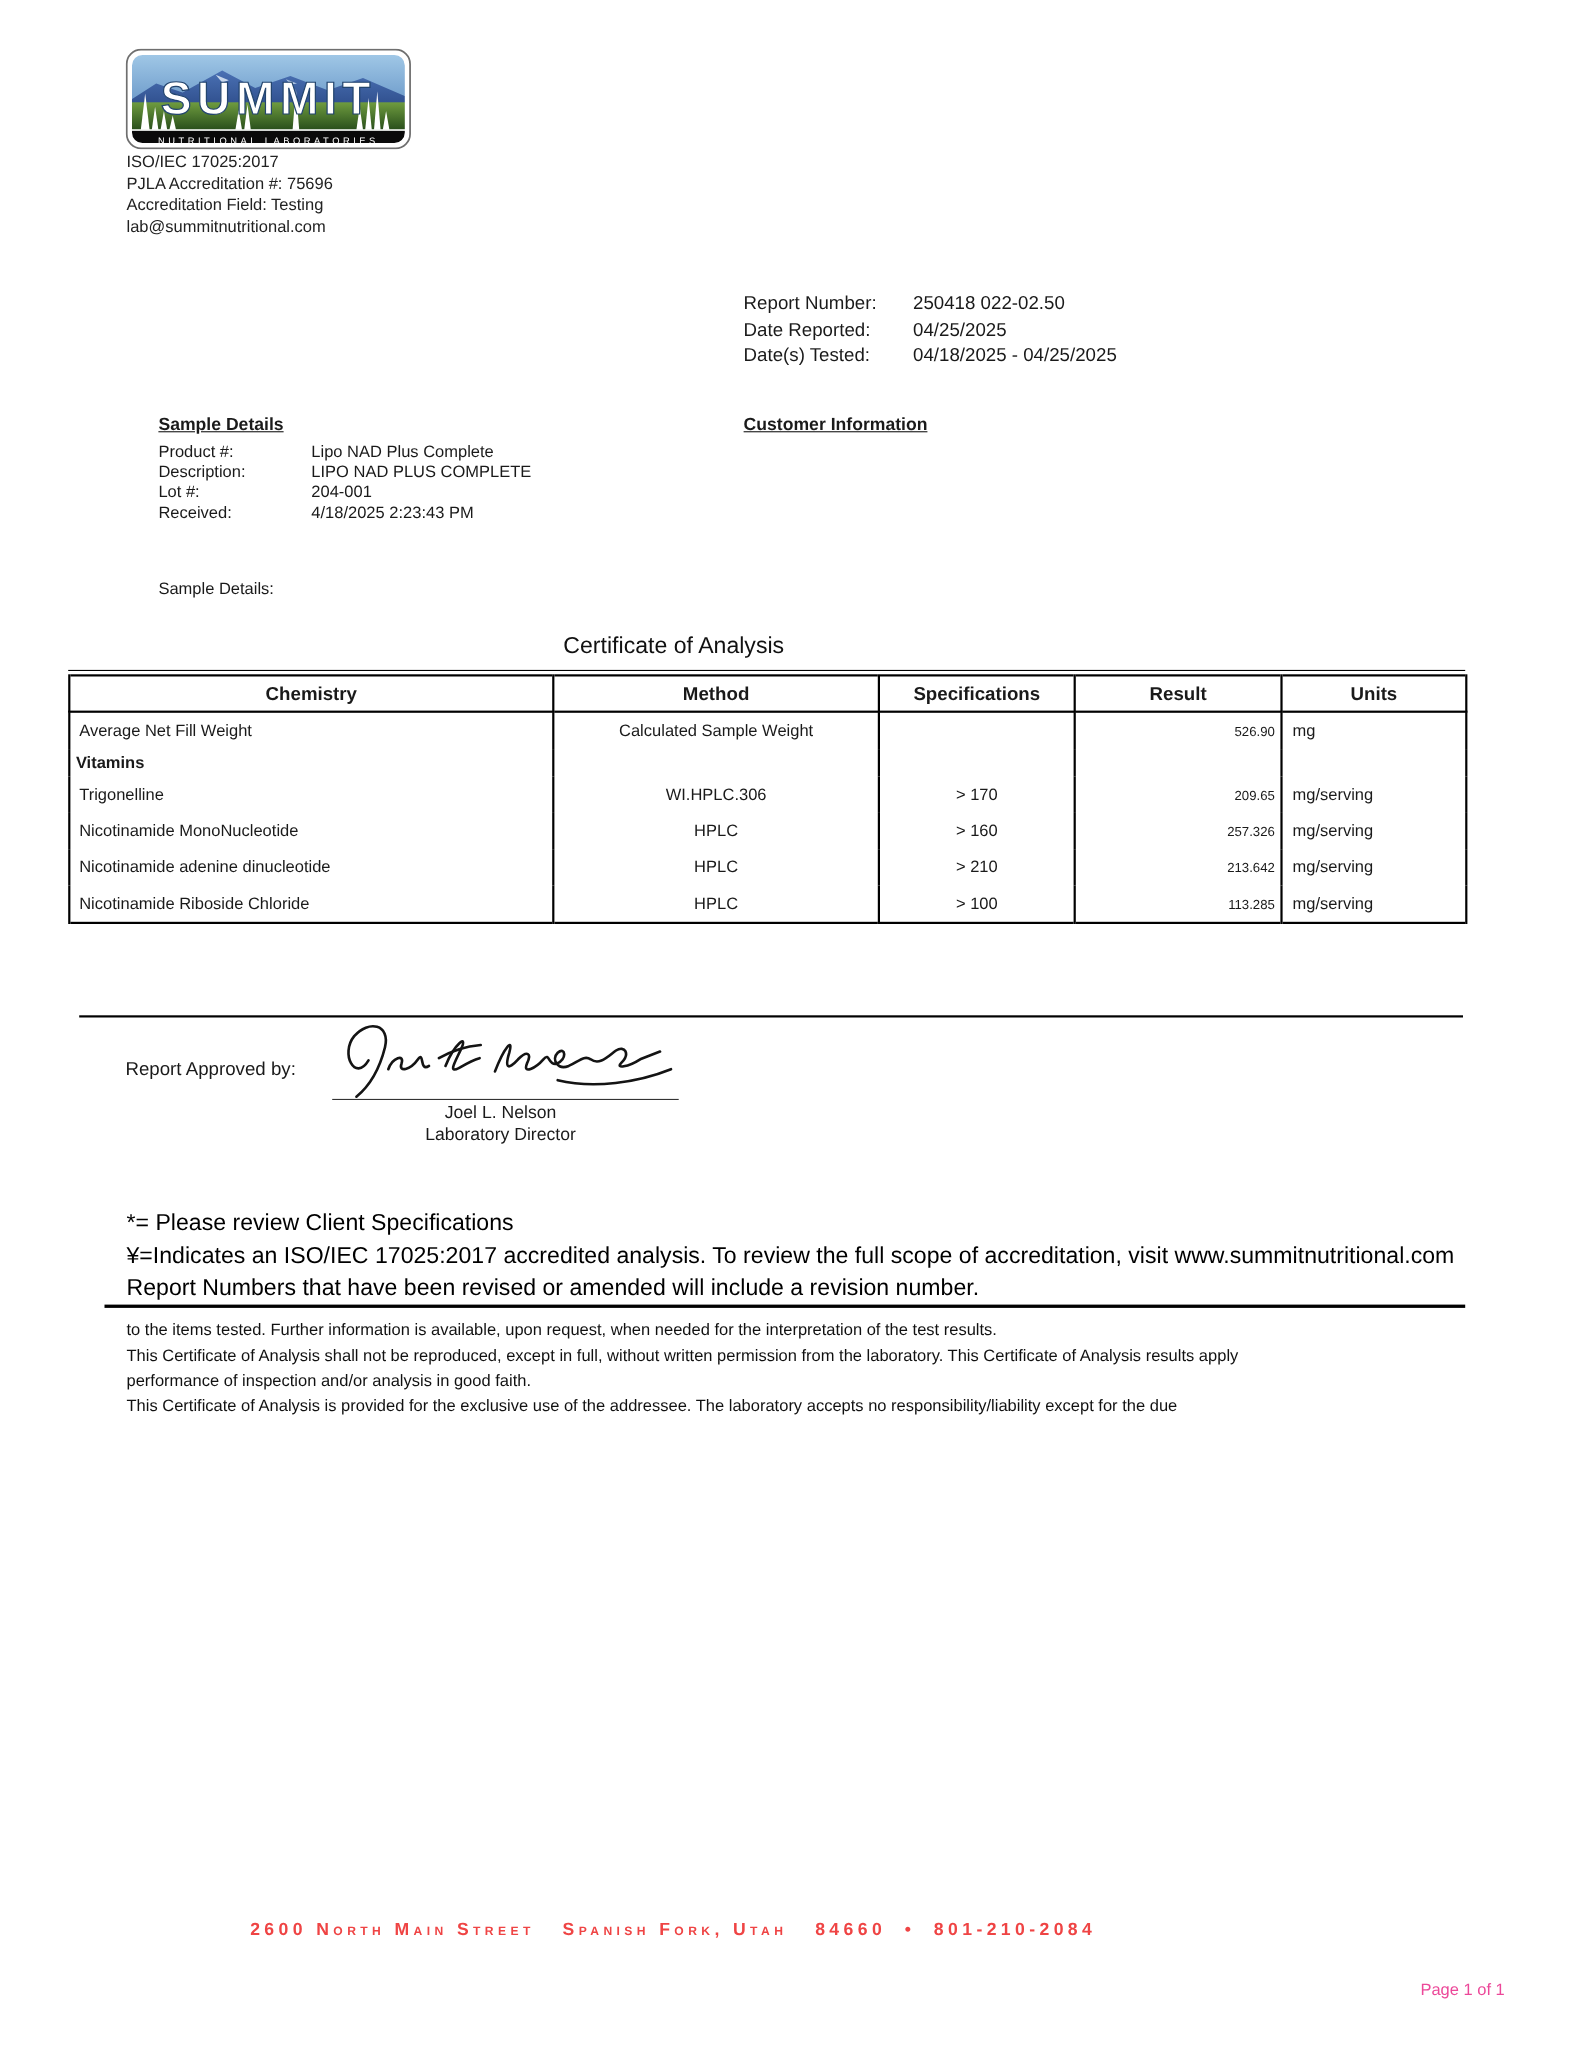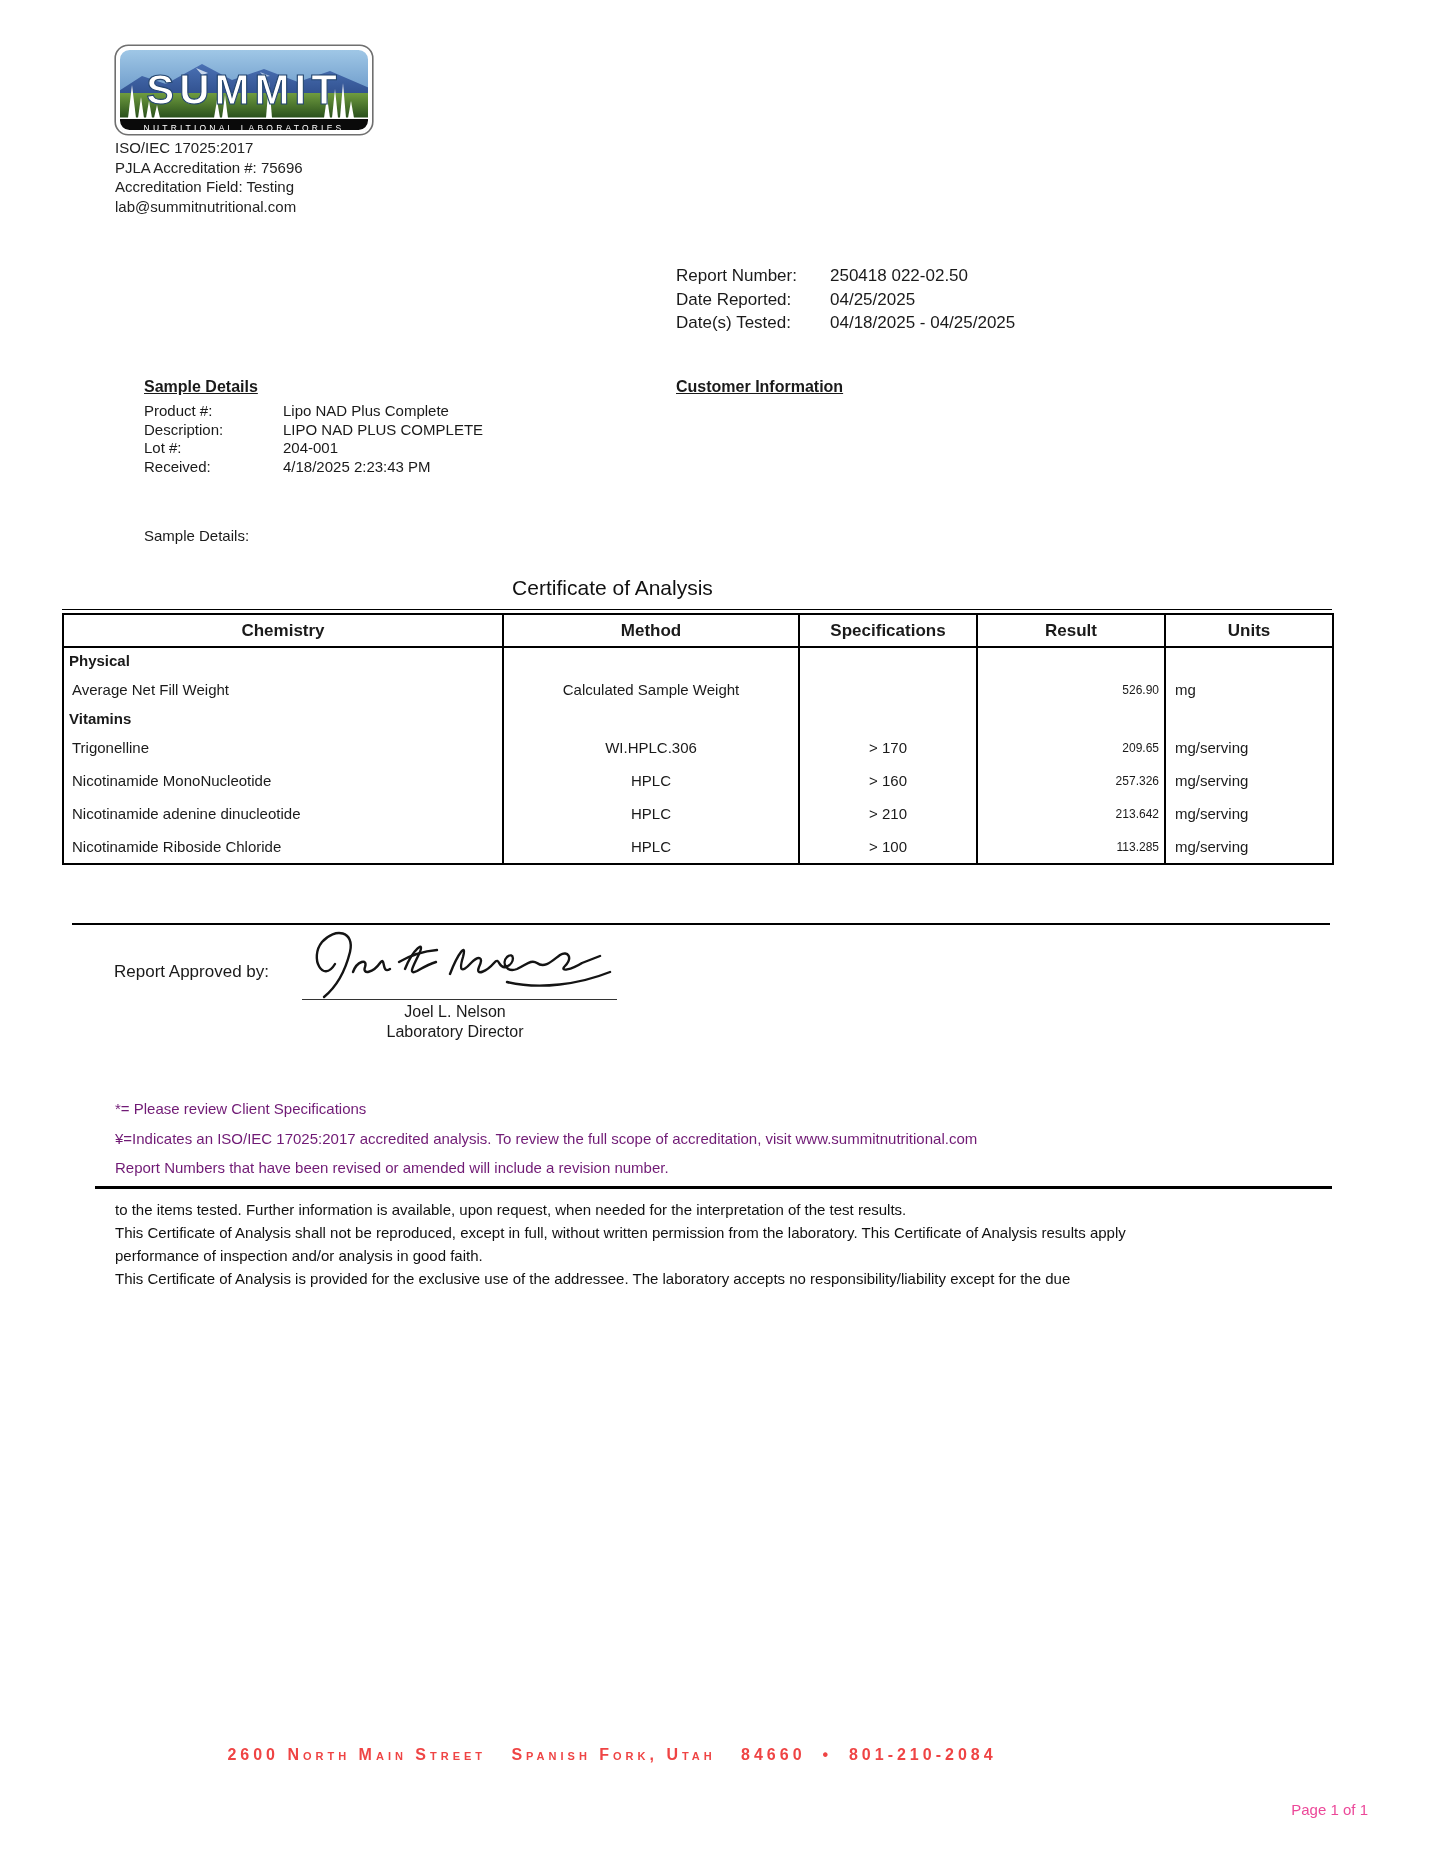--- a/index.html
+++ b/index.html
@@ -55,21 +55,21 @@
   #rule-2{left:95px;top:1186px;width:1237px;height:3px;background:#000;}
 
   
   #approved-label{left:114px;top:962px;font-size:17px;}
   #signature{left:295px;top:922px;width:330px;height:78px;}
   #sig-underline{left:302px;top:999px;width:315px;height:1px;background:#333;}
   #signer-name{left:330px;top:1003px;width:250px;text-align:center;font-size:16px;}
   #signer-title{left:330px;top:1023px;width:250px;text-align:center;font-size:16px;}
 
   
-  .footnote{left:115px;font-size:15px;color:#701a75;}
+  .footnote{left:115px;font-size:21px;color:#000000;}
   #fn-0{top:1100px;}
   #fn-1{top:1130px;}
   #fn-2{top:1159px;}
 
   
   #disclaimer{left:115px;top:1198px;font-size:15px;line-height:23px;color:#111;}
 
   
   #footer-address{left:112px;top:1746px;width:1000px;text-align:center;
       font-size:16px;font-weight:bold;letter-spacing:4px;color:#ef4444;
@@ -189,27 +189,20 @@
       <thead>
           <tr id="table-head-row">
             <th>Chemistry</th>
             <th>Method</th>
             <th>Specifications</th>
             <th>Result</th>
             <th>Units</th>
           </tr>
         </thead>
       <tbody id="table-body">
-          <tr class="section">
-            <td class="c-chem">Physical</td>
-            <td class="c-method"></td>
-            <td class="c-spec"></td>
-            <td class="c-result"></td>
-            <td class="c-units"></td>
-          </tr>
           <tr class="data">
             <td class="c-chem">Average Net Fill Weight</td>
             <td class="c-method">Calculated Sample Weight</td>
             <td class="c-spec"></td>
             <td class="c-result">526.90</td>
             <td class="c-units">mg</td>
           </tr>
           <tr class="section">
             <td class="c-chem">Vitamins</td>
             <td class="c-method"></td>

